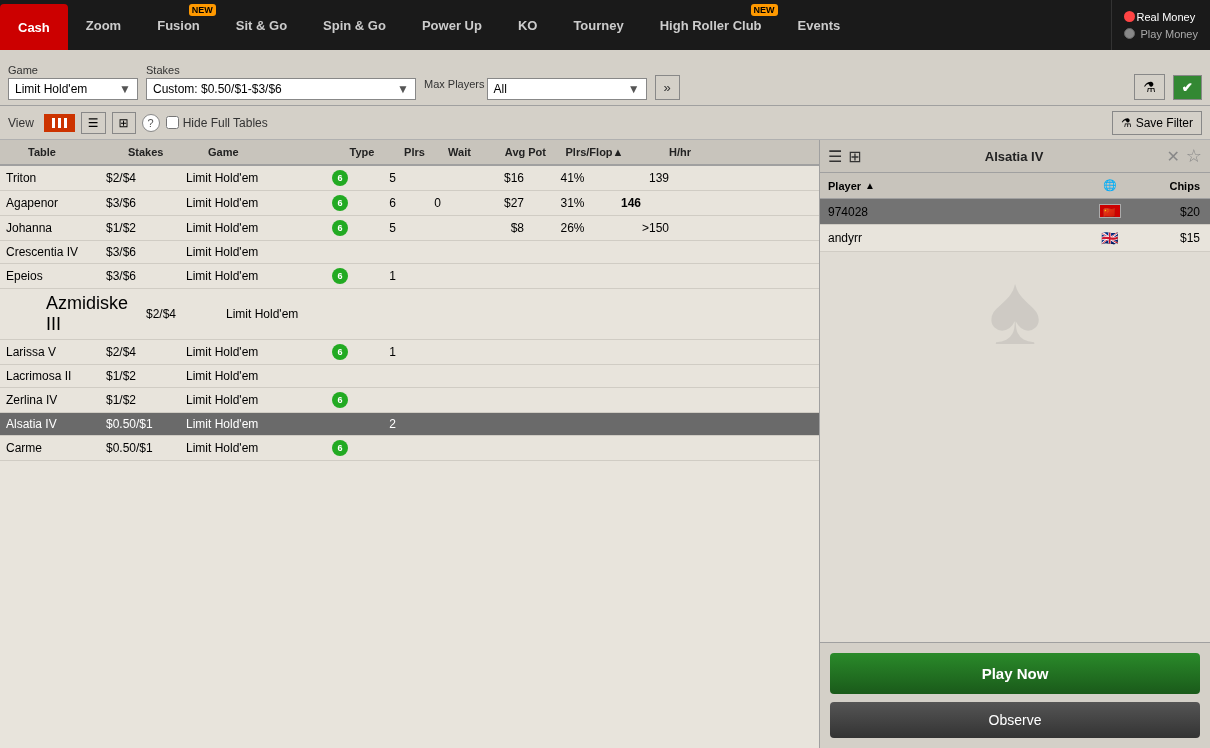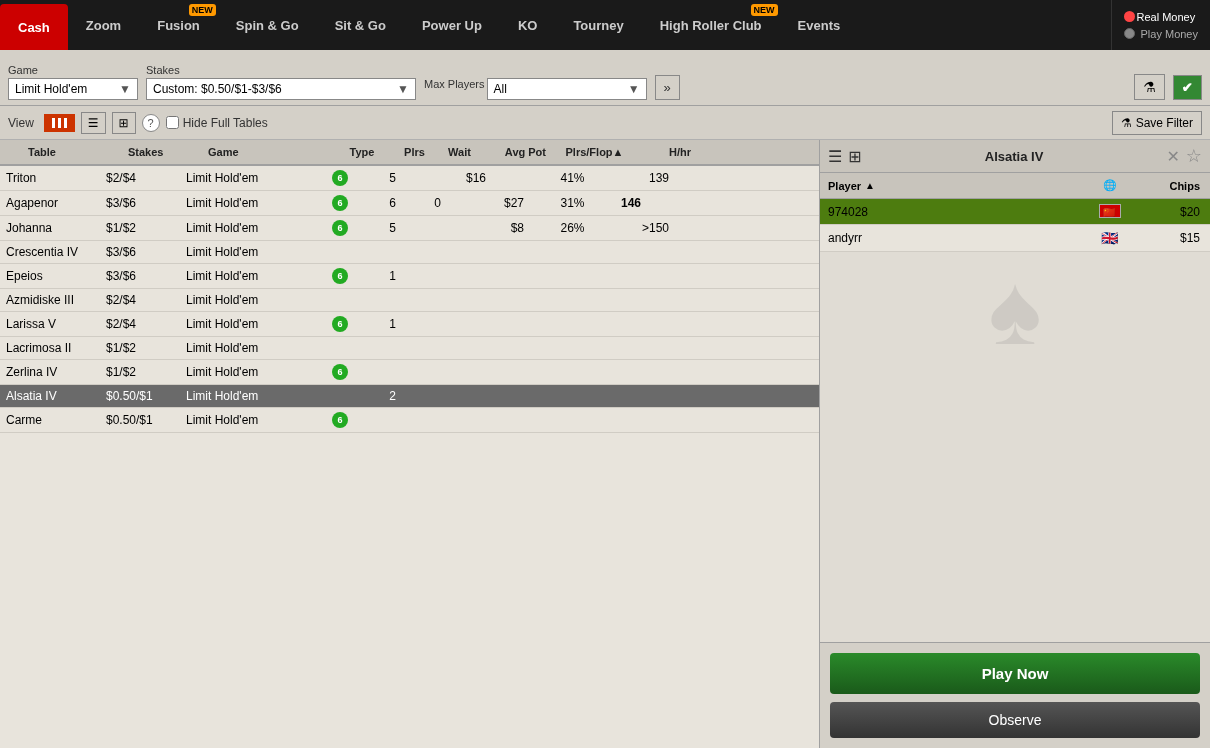--- a/index.html
+++ b/index.html
@@ -13,24 +13,24 @@
     <span>Cash</span>
   </div>
   <div style="display:flex;align-items:center;justify-content:center;padding:0 18px;color:#ccc;cursor:pointer;font-size:13px;font-weight:bold;">
     <span>Zoom</span>
   </div>
   <div style="display:flex;align-items:center;justify-content:center;padding:0 18px;color:#ccc;cursor:pointer;font-size:13px;font-weight:bold;position:relative;">
     <span>Fusion</span>
     <span style="position:absolute;top:4px;right:2px;background:#f90;color:#000;font-size:9px;font-weight:bold;padding:1px 3px;border-radius:3px;">NEW</span>
   </div>
   <div style="display:flex;align-items:center;justify-content:center;padding:0 18px;color:#ccc;cursor:pointer;font-size:13px;font-weight:bold;">
+    <span>Sit &amp; Go</span>
+  </div>
+  <div style="display:flex;align-items:center;justify-content:center;padding:0 18px;color:#ccc;cursor:pointer;font-size:13px;font-weight:bold;">
     <span>Spin &amp; Go</span>
-  </div>
-  <div style="display:flex;align-items:center;justify-content:center;padding:0 18px;color:#ccc;cursor:pointer;font-size:13px;font-weight:bold;">
-    <span>Sit &amp; Go</span>
   </div>
   <div style="display:flex;align-items:center;justify-content:center;padding:12px 18px;color:#ccc;cursor:pointer;font-size:13px;font-weight:bold;">
     <span>Power Up</span>
   </div>
   <div style="display:flex;align-items:center;justify-content:center;padding:0 18px;color:#ccc;cursor:pointer;font-size:13px;font-weight:bold;">
     <span>KO</span>
   </div>
   <div style="display:flex;align-items:center;justify-content:center;padding:0 18px;color:#ccc;cursor:pointer;font-size:13px;font-weight:bold;">
     <span>Tourney</span>
   </div>
@@ -131,21 +131,21 @@
     </div>
 
     <div style="flex:1;overflow-y:auto;" id="table-body">
     <div style="display: flex; align-items: center; border-bottom: 1px solid rgb(208, 204, 196); padding: 2px 0px; cursor: pointer;">
     <div style="width:100px;padding:2px 6px;font-size:12px;">Triton</div>
     <div style="width:80px;padding:2px 6px;font-size:12px;">$2/$4</div>
     <div style="width:130px;padding:2px 6px;font-size:12px;">Limit Hold'em</div>
     <div style="width:60px;padding:2px 6px;text-align:center;font-size:12px;"><span style="display:inline-block;width:16px;height:16px;border-radius:50%;background:#22aa22;color:white;font-size:9px;text-align:center;line-height:16px;font-weight:bold;">6</span></div>
     <div style="width:45px;padding:2px 6px;text-align:center;font-size:12px;">5</div>
     <div style="width:45px;padding:2px 6px;text-align:center;font-size:12px;"></div>
-    <div style="width:70px;padding:2px 6px;text-align:left;font-size:12px;">$16</div>
+    <div style="width:70px;padding:2px 6px;text-align:right;font-size:12px;">$16</div>
     <div style="width:85px;padding:2px 6px;text-align:center;font-size:12px;">41%</div>
     <div style="width:60px;padding:2px 6px;text-align:right;font-size:12px;">139</div>
     <div style="width:28px;padding:2px 2px;"></div>
   </div>
         <div style="display: flex; align-items: center; border-bottom: 1px solid rgb(208, 204, 196); padding: 2px 0px; cursor: pointer;">
     <div style="width:100px;padding:2px 6px;font-size:12px;">Agapenor</div>
     <div style="width:80px;padding:2px 6px;font-size:12px;">$3/$6</div>
     <div style="width:130px;padding:2px 6px;font-size:12px;">Limit Hold'em</div>
     <div style="width:60px;padding:2px 6px;text-align:center;font-size:12px;"><span style="display:inline-block;width:16px;height:16px;border-radius:50%;background:#22aa22;color:white;font-size:9px;text-align:center;line-height:16px;font-weight:bold;">6</span></div>
     <div style="width:45px;padding:2px 6px;text-align:center;font-size:12px;">6</div>
@@ -185,21 +185,21 @@
     <div style="width:130px;padding:2px 6px;font-size:12px;">Limit Hold'em</div>
     <div style="width:60px;padding:2px 6px;text-align:center;font-size:12px;"><span style="display:inline-block;width:16px;height:16px;border-radius:50%;background:#22aa22;color:white;font-size:9px;text-align:center;line-height:16px;font-weight:bold;">6</span></div>
     <div style="width:45px;padding:2px 6px;text-align:center;font-size:12px;">1</div>
     <div style="width:45px;padding:2px 6px;text-align:center;font-size:12px;"></div>
     <div style="width:70px;padding:2px 6px;text-align:right;font-size:12px;"></div>
     <div style="width:85px;padding:2px 6px;text-align:center;font-size:12px;"></div>
     <div style="width:60px;padding:2px 6px;text-align:right;font-size:12px;"></div>
     <div style="width:28px;padding:2px 2px;"></div>
   </div>
         <div style="display: flex; align-items: center; border-bottom: 1px solid rgb(208, 204, 196); padding: 2px 0px; cursor: pointer;">
-    <div style="width:100px;padding:2px 6px;font-size:12px;">Azmidiske III</div>
+    <div style="width:100px;padding:2px 6px;font-size:18px;margin-left:40px;">Azmidiske III</div>
     <div style="width:80px;padding:2px 6px;font-size:12px;">$2/$4</div>
     <div style="width:130px;padding:2px 6px;font-size:12px;">Limit Hold'em</div>
     <div style="width:60px;padding:2px 6px;text-align:center;font-size:12px;"></div>
     <div style="width:45px;padding:2px 6px;text-align:center;font-size:12px;"></div>
     <div style="width:45px;padding:2px 6px;text-align:center;font-size:12px;"></div>
     <div style="width:70px;padding:2px 6px;text-align:right;font-size:12px;"></div>
     <div style="width:85px;padding:2px 6px;text-align:center;font-size:12px;"></div>
     <div style="width:60px;padding:2px 6px;text-align:right;font-size:12px;"></div>
     <div style="width:28px;padding:2px 2px;"></div>
   </div>
@@ -281,21 +281,21 @@
         <span>Player</span>
         <span style="font-size:10px;">▲</span>
       </div>
       <div style="width:40px;text-align:center;padding:3px 4px;">
         <span>🌐</span>
       </div>
       <div style="width:80px;text-align:right;padding:3px 10px;">Chips</div>
     </div>
 
     <div id="right-table-body" style="flex:1;overflow-y:auto;">
-    <div style="display: flex; align-items: center; border-bottom: 1px solid rgb(208, 204, 196); padding: 3px 0px; background: #4d7c0f; cursor: pointer;">
+    <div style="display: flex; align-items: center; border-bottom: 1px solid rgb(208, 204, 196); padding: 3px 0px; background: #737373; cursor: pointer;">
     <div style="flex:1;padding:2px 8px;font-size:12px;">974028</div>
     <div style="width:40px;text-align:center;padding:2px 4px;"><span style="background:#cc0000;color:gold;font-size:10px;padding:1px 3px;border:1px solid #aaa;display:inline-block;width:22px;height:14px;line-height:14px;text-align:center;">🇨🇳</span></div>
     <div style="width:80px;text-align:right;padding:2px 10px;font-size:12px;">$20</div>
   </div>
         <div style="display: flex; align-items: center; border-bottom: 1px solid rgb(208, 204, 196); padding: 3px 0px; background: rgb(232, 228, 220); cursor: pointer;">
     <div style="flex:1;padding:2px 8px;font-size:12px;">andyrr</div>
     <div style="width:40px;text-align:center;padding:2px 4px;"><span style="font-size:14px;">🇬🇧</span></div>
     <div style="width:80px;text-align:right;padding:2px 10px;font-size:12px;">$15</div>
   </div>
         <div style="display: flex; align-items: center; justify-content: center; flex: 1 1 0%; opacity: 0.2;">

